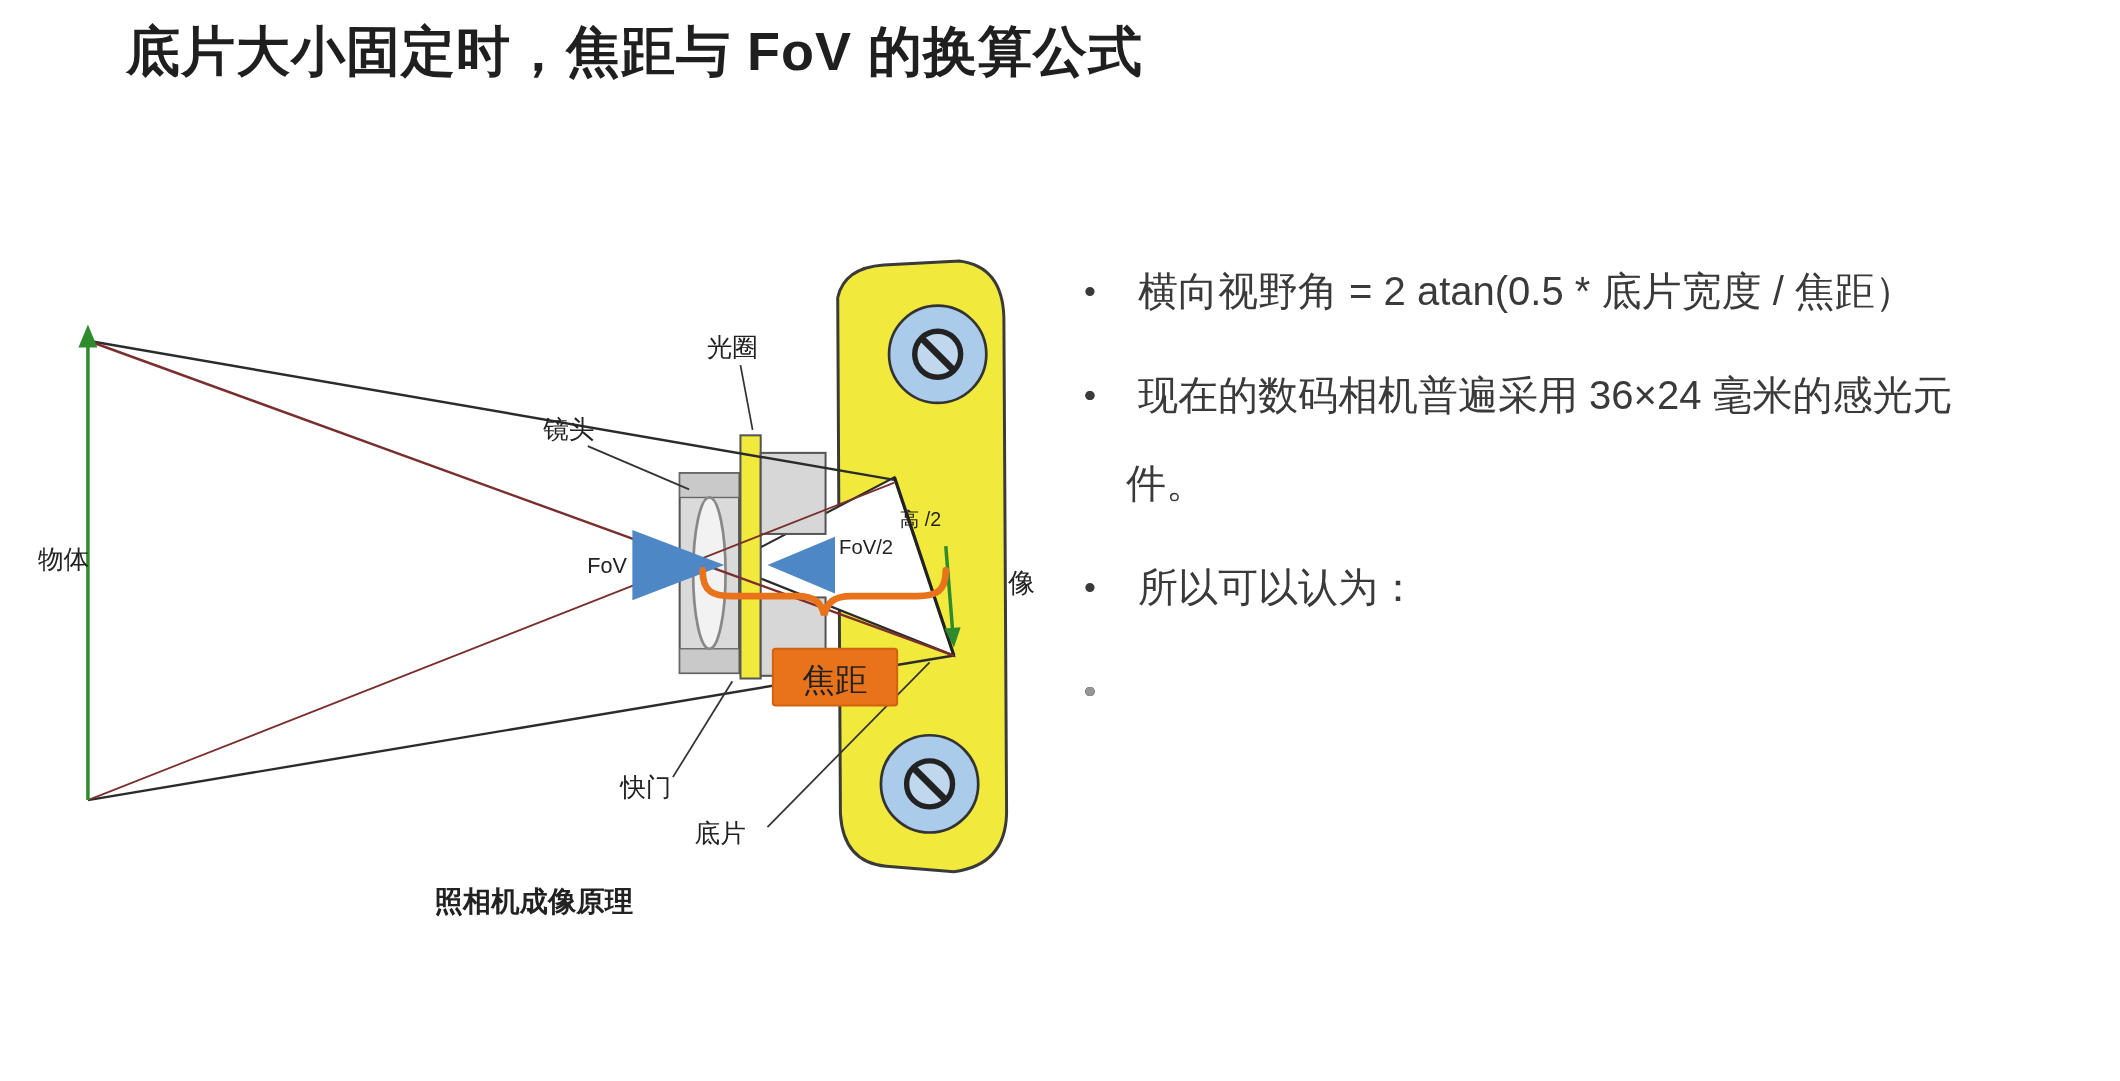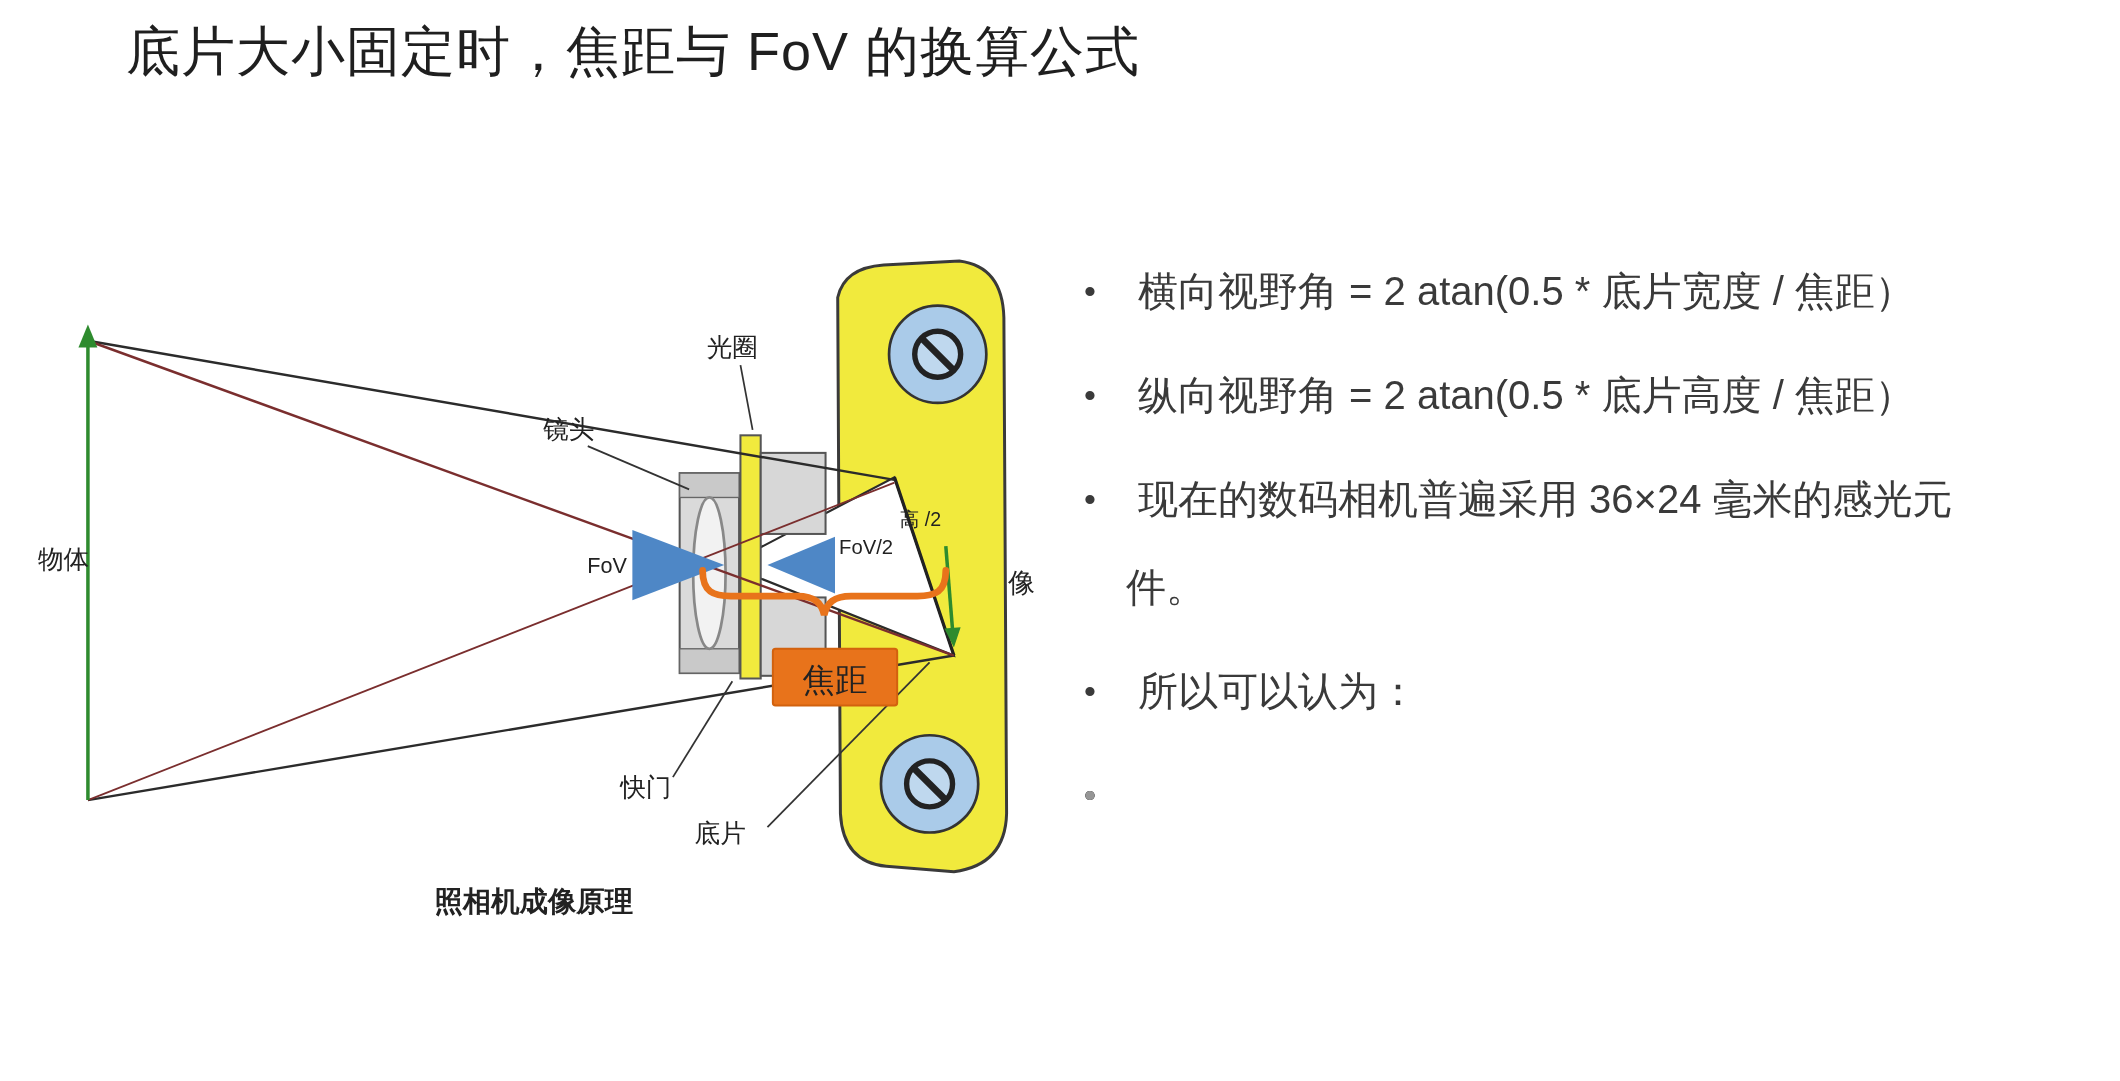--- a/index.html
+++ b/index.html
@@ -4,21 +4,21 @@
 <style>
   html,body{margin:0;padding:0;}
   body{
     width:2120px;height:1081px;background:#ffffff;overflow:hidden;
     font-family:"Liberation Sans", sans-serif;color:#3a3a3a;
     position:relative;
   }
   .page{position:absolute;inset:0;background:#fff;}
   h1.title{
     position:absolute;left:126px;top:18px;margin:0;
-    font-size:54px;font-weight:400;color:#1f1f1f;letter-spacing:1px;
+    font-size:54px;font-weight:700;color:#1f1f1f;letter-spacing:1px;
     line-height:1.25;
   }
   .diagram-wrap{
     position:absolute;left:27px;top:257px;width:1027px;height:689px;
   }
   .diagram-wrap svg{width:100%;height:100%;display:block;}
   ul.bullets{
     position:absolute;left:1078px;top:247px;width:1014px;
     list-style:none;margin:0;padding:0;
   }
@@ -103,21 +103,20 @@
     </svg>
   </div>
 
   <ul class="bullets">
     <li>
       <span class="marker">•</span>
       <span class="btext">横向视野角 = 2 atan(0.5 * 底片宽度 / 焦距）</span>
     </li>
     <li>
       <span class="marker">•</span>
-      <span class="btext">纵向视野角 = 2 atan(0.5 * 底片高度 / 焦距）</span>
     </li>
     <li>
       <span class="marker">•</span>
       <span class="btext">现在的数码相机普遍采用 36×24 毫米的感光元
 件。</span>
     </li>
     <li>
       <span class="marker">•</span>
       <span class="btext">所以可以认为：</span>
     </li>

